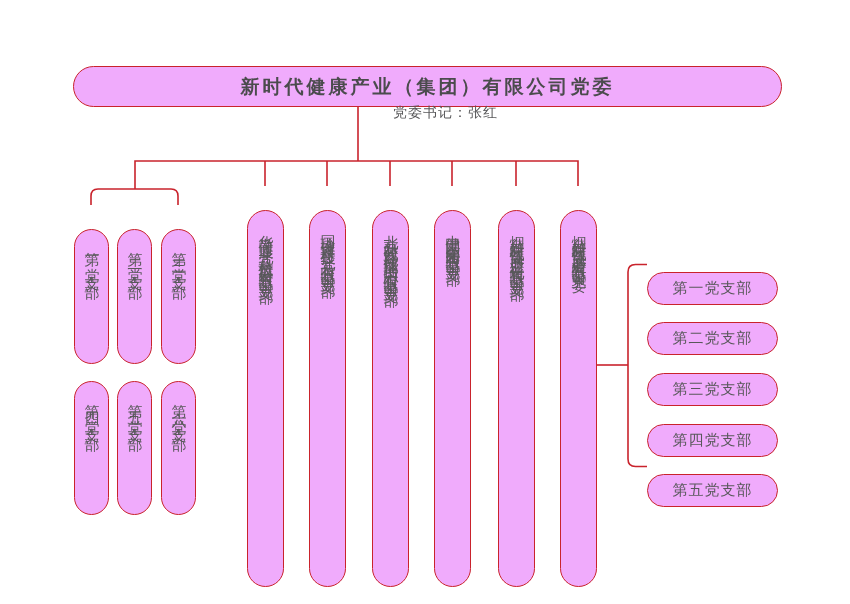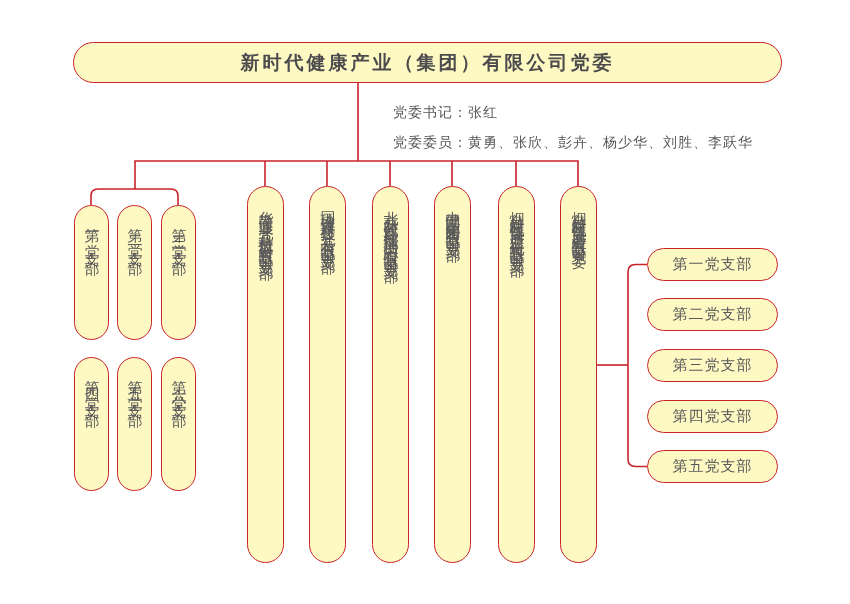--- a/index.html
+++ b/index.html
@@ -2,22 +2,22 @@
 <html><head>
 <meta charset="utf-8">
 <style>
   html,body{margin:0;padding:0;background:#fff;}
   .canvas{
     position:relative;width:850px;height:604px;background:#ffffff;
     font-family:"DejaVu Sans","Liberation Sans",sans-serif;overflow:hidden;
   }
   svg.wires{position:absolute;left:0;top:0;pointer-events:none;}
   .node{
-    position:absolute;background:#fef9c3;border:1.5px solid #c9232c;
-    box-sizing:border-box;color:#58585a;
+    position:absolute;background:#f0abfc;border:1.5px solid #c9232c;
+    box-sizing:border-box;color:#58585a;margin-top:24px;
   }
   .title-box{
     left:73px;top:42px;width:709px;height:41px;border-radius:21px;
     display:flex;align-items:center;justify-content:center;
   }
   .title-box span{
     font-size:19px;font-weight:600;letter-spacing:3px;color:#4b4b4d;white-space:nowrap;
   }
   .committee{
     position:absolute;left:386px;top:94px;color:#58585a;font-size:14px;
@@ -58,21 +58,20 @@
       <path d="M628,365 L628,272 Q628,264.5 635.5,264.5 L647,264.5 M628,365 L628,459 Q628,466.5 635.5,466.5 L647,466.5"></path>
     </g>
   </svg>
 
   <div class="node title-box">
     <span>新时代健康产业（集团）有限公司党委</span>
   </div>
 
   <div class="committee">
     <p>党委书记：张红</p>
-    <p>党委委员：黄勇、张欣、彭卉、杨少华、刘胜、李跃华</p>
   </div>
 
   <div class="node vnode small-v" style="left:74px;top:205px;">
     <span>第一党支部</span>
   </div>
   <div class="node vnode small-v" style="left:117px;top:205px;">
     <span>第二党支部</span>
   </div>
   <div class="node vnode small-v" style="left:161px;top:205px;">
     <span>第三党支部</span>

